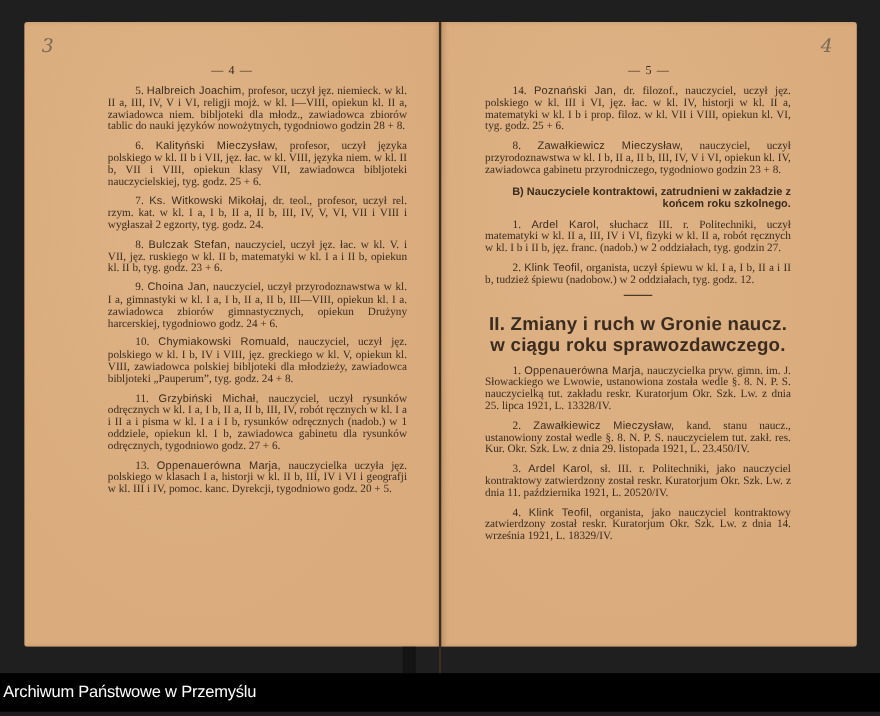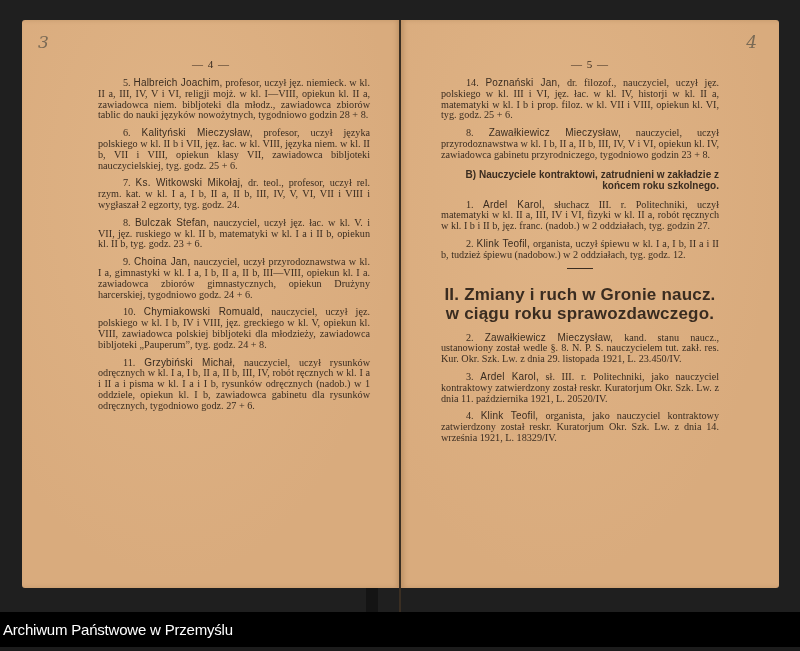--- a/index.html
+++ b/index.html
@@ -68,20 +68,21 @@
     <div class="handnum">3</div>
     <div class="pagenum">— 4 —</div>
     <div class="content">
       <p class="entry"><span>5.</span> <b>Halbreich Joachim,</b><span> profesor, uczył jęz. niemieck. w kl. II a, III, IV, V i VI, religji mojż. w kl. I—VIII, opiekun kl. II a, zawiadowca niem. bibljoteki dla młodz., zawiadowca zbiorów tablic do nauki języków nowożytnych, tygodniowo godzin 28 + 8.</span></p>
       <p class="entry"><span>6.</span> <b>Kalityński Mieczysław,</b><span> profesor, uczył języka polskiego w kl. II b i VII, jęz. łac. w kl. VIII, języka niem. w kl. II b, VII i VIII, opiekun klasy VII, zawiadowca bibljoteki nauczycielskiej, tyg. godz. 25 + 6.</span></p>
       <p class="entry"><span>7.</span> <b>Ks. Witkowski Mikołaj,</b><span> dr. teol., profesor, uczył rel. rzym. kat. w kl. I a, I b, II a, II b, III, IV, V, VI, VII i VIII i wygłaszał 2 egzorty, tyg. godz. 24.</span></p>
       <p class="entry"><span>8.</span> <b>Bulczak Stefan,</b><span> nauczyciel, uczył jęz. łac. w kl. V. i VII, jęz. ruskiego w kl. II b, matematyki w kl. I a i II b, opiekun kl. II b, tyg. godz. 23 + 6.</span></p>
       <p class="entry"><span>9.</span> <b>Choina Jan,</b><span> nauczyciel, uczył przyrodoznawstwa w kl. I a, gimnastyki w kl. I a, I b, II a, II b, III—VIII, opiekun kl. I a. zawiadowca zbiorów gimnastycznych, opiekun Drużyny harcerskiej, tygodniowo godz. 24 + 6.</span></p>
       <p class="entry"><span>10.</span> <b>Chymiakowski Romuald,</b><span> nauczyciel, uczył jęz. polskiego w kl. I b, IV i VIII, jęz. greckiego w kl. V, opiekun kl. VIII, zawiadowca polskiej bibljoteki dla młodzieży, zawiadowca bibljoteki „Pauperum”, tyg. godz. 24 + 8.</span></p>
       <p class="entry"><span>11.</span> <b>Grzybiński Michał,</b><span> nauczyciel, uczył rysunków odręcznych w kl. I a, I b, II a, II b, III, IV, robót ręcznych w kl. I a i II a i pisma w kl. I a i I b, rysunków odręcznych (nadob.) w 1 oddziele, opiekun kl. I b, zawiadowca gabinetu dla rysunków odręcznych, tygodniowo godz. 27 + 6.</span></p>
+      <p class="entry"><span>13.</span> <b>Oppenauerówna Marja,</b><span> nauczycielka uczyła jęz. polskiego w klasach I a, historji w kl. II b, III, IV i VI i geografji w kl. III i IV, pomoc. kanc. Dyrekcji, tygodniowo godz. 20 + 5.</span></p>
     </div>
   </div>
 
   <div class="page page-right">
     <div class="handnum">4</div>
     <div class="pagenum">— 5 —</div>
     <div class="content">
       <p class="entry"><span>14.</span> <b>Poznański Jan,</b><span> dr. filozof., nauczyciel, uczył jęz. polskiego w kl. III i VI, jęz. łac. w kl. IV, historji w kl. II a, matematyki w kl. I b i prop. filoz. w kl. VII i VIII, opiekun kl. VI, tyg. godz. 25 + 6.</span></p>
       <p class="entry"><span>8.</span> <b>Zawałkiewicz Mieczysław,</b><span> nauczyciel, uczył przyrodoznawstwa w kl. I b, II a, II b, III, IV, V i VI, opiekun kl. IV, zawiadowca gabinetu przyrodniczego, tygodniowo godzin 23 + 8.</span></p>
 
@@ -90,20 +91,21 @@
       <p class="entry"><span>1.</span> <b>Ardel Karol,</b><span> słuchacz III. r. Politechniki, uczył matematyki w kl. II a, III, IV i VI, fizyki w kl. II a, robót ręcznych w kl. I b i II b, jęz. franc. (nadob.) w 2 oddziałach, tyg. godzin 27.</span></p>
       <p class="entry"><span>2.</span> <b>Klink Teofil,</b><span> organista, uczył śpiewu w kl. I a, I b, II a i II b, tudzież śpiewu (nadobow.) w 2 oddziałach, tyg. godz. 12.</span></p>
 
       <div class="rule"></div>
 
       <div class="section-title">
         <div>II. Zmiany i ruch w Gronie naucz.</div>
         <div>w ciągu roku sprawozdawczego.</div>
       </div>
 
+      <p class="entry"><span>1.</span> <b>Oppenauerówna Marja,</b><span> nauczycielka pryw. gimn. im. J. Słowackiego we Lwowie, ustanowiona została wedle §. 8. N. P. S. nauczycielką tut. zakładu reskr. Kuratorjum Okr. Szk. Lw. z dnia 25. lipca 1921, L. 13328/IV.</span></p>
       <p class="entry"><span>2.</span> <b>Zawałkiewicz Mieczysław,</b><span> kand. stanu naucz., ustanowiony został wedle §. 8. N. P. S. nauczycielem tut. zakł. res. Kur. Okr. Szk. Lw. z dnia 29. listopada 1921, L. 23.450/IV.</span></p>
       <p class="entry"><span>3.</span> <b>Ardel Karol,</b><span> sł. III. r. Politechniki, jako nauczyciel kontraktowy zatwierdzony został reskr. Kuratorjum Okr. Szk. Lw. z dnia 11. października 1921, L. 20520/IV.</span></p>
       <p class="entry"><span>4.</span> <b>Klink Teofil,</b><span> organista, jako nauczyciel kontraktowy zatwierdzony został reskr. Kuratorjum Okr. Szk. Lw. z dnia 14. września 1921, L. 18329/IV.</span></p>
     </div>
   </div>
 
   <div class="gutter"></div>
   <div class="gutter-bottom"></div>
 </div>
 

